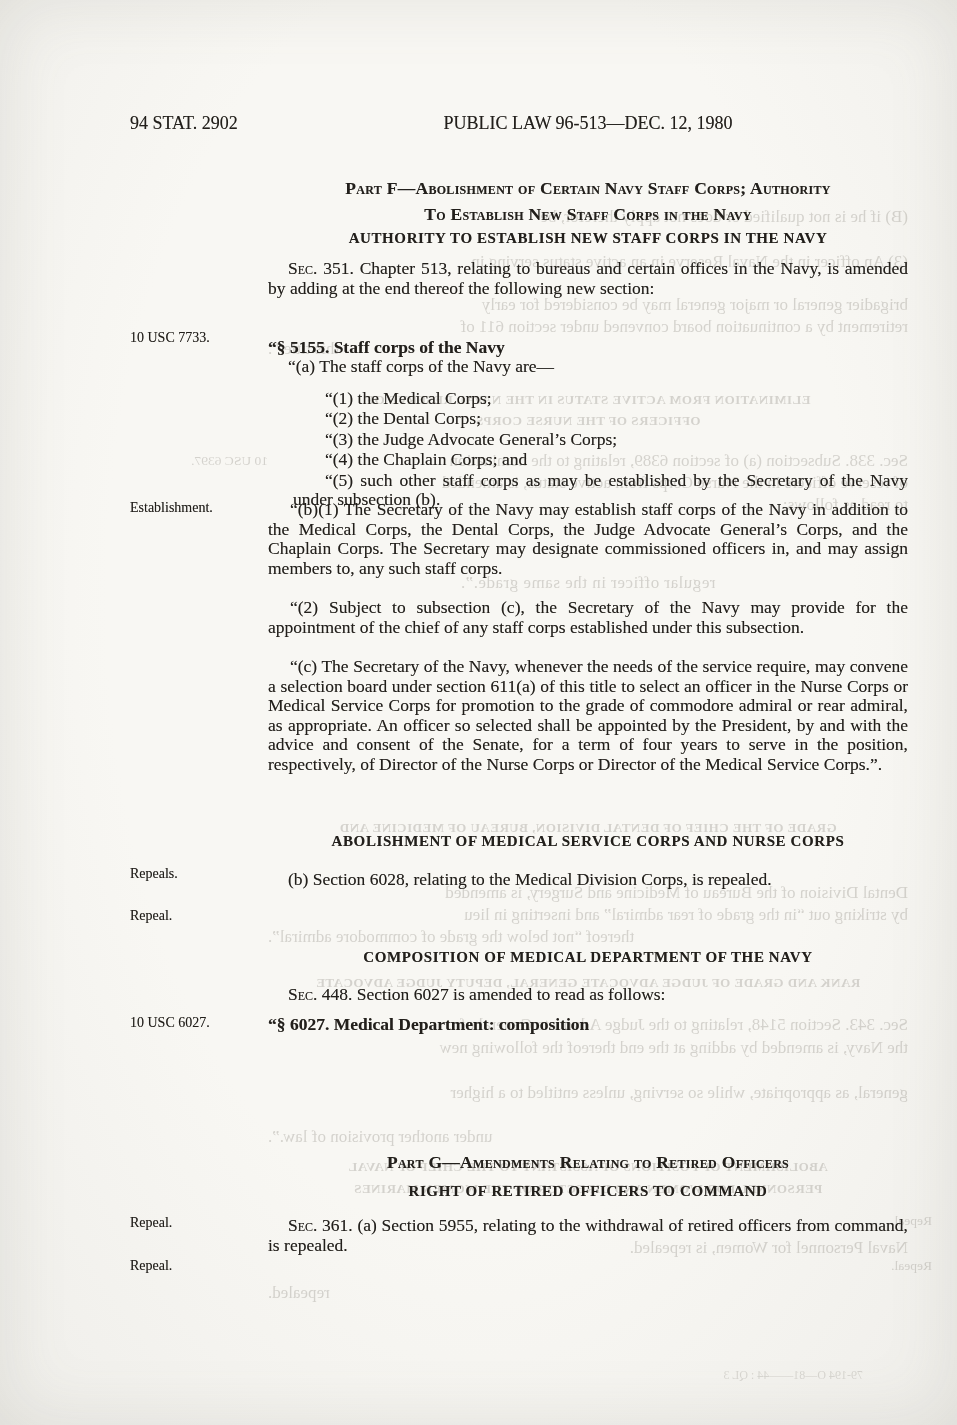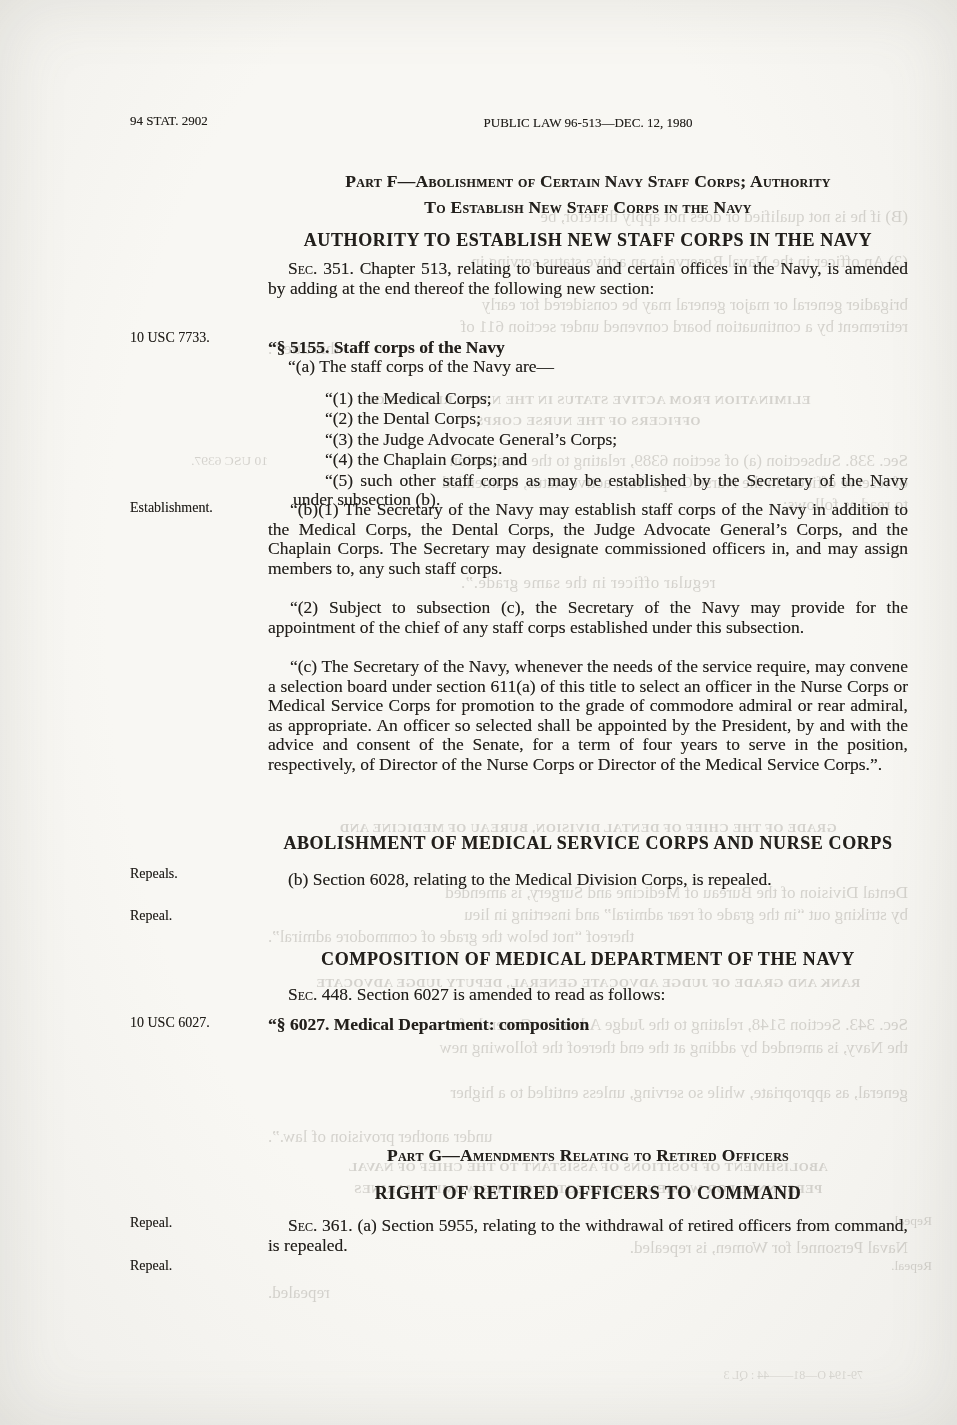--- a/index.html
+++ b/index.html
@@ -5,24 +5,24 @@
   html,body{margin:0;padding:0;background:#e8e7e3;}
   .page{
     position:relative;width:957px;height:1425px;overflow:hidden;
     background:#f5f4f0;
     background-image:radial-gradient(ellipse at 50% 42%, #f8f7f3 55%, #efeeea 100%);
     box-shadow:inset 0 0 70px rgba(115,110,100,.14);
     font-family:"Liberation Serif", serif;
     color:#221f1b;
   }
   .ink{ text-shadow:0 0 .5px rgba(34,31,27,.45); }
-  .hdr{ position:absolute; font-size:13px; white-space:nowrap;font-family:Liberation Serif, serif; }
+  .hdr{ position:absolute; font-size:18px; white-space:nowrap;font-family:Liberation Serif, serif; }
   .col{ position:absolute; left:268px; width:640px; }
-  .part-head{ font-variant:small-caps; font-weight:700; font-size:17.5px; text-align:center; line-height:26px; letter-spacing:.3px; }
-  .chead{ font-weight:700; font-size:18px; letter-spacing:.6px; text-align:center; white-space:nowrap; }
+  .part-head{ font-variant:small-caps; font-weight:700; font-size:17.5px; text-align:center; line-height:26px; letter-spacing:.3px;margin-top:7px; }
+  .chead{ font-weight:700; font-size:15px; letter-spacing:.6px; text-align:center; white-space:nowrap; }
   .body-p{ font-size:17.5px; line-height:19.6px; text-align:justify; }
   .ind20{ text-indent:20px; }
   .ind22{ text-indent:22px; }
   .ind30{ text-indent:30px; }
   .lead{ font-variant:small-caps; }
   .shead{ font-weight:700; font-size:17.5px; line-height:20px; }
   .list17{ font-size:17.5px; line-height:20.5px; }
   .li{ padding-left:57px; }
   .li-a{ padding-left:20px; }
   .item5{ padding-left:25px; text-indent:32px; text-align:justify; line-height:19.8px;font-family:Liberation Serif, serif; }

